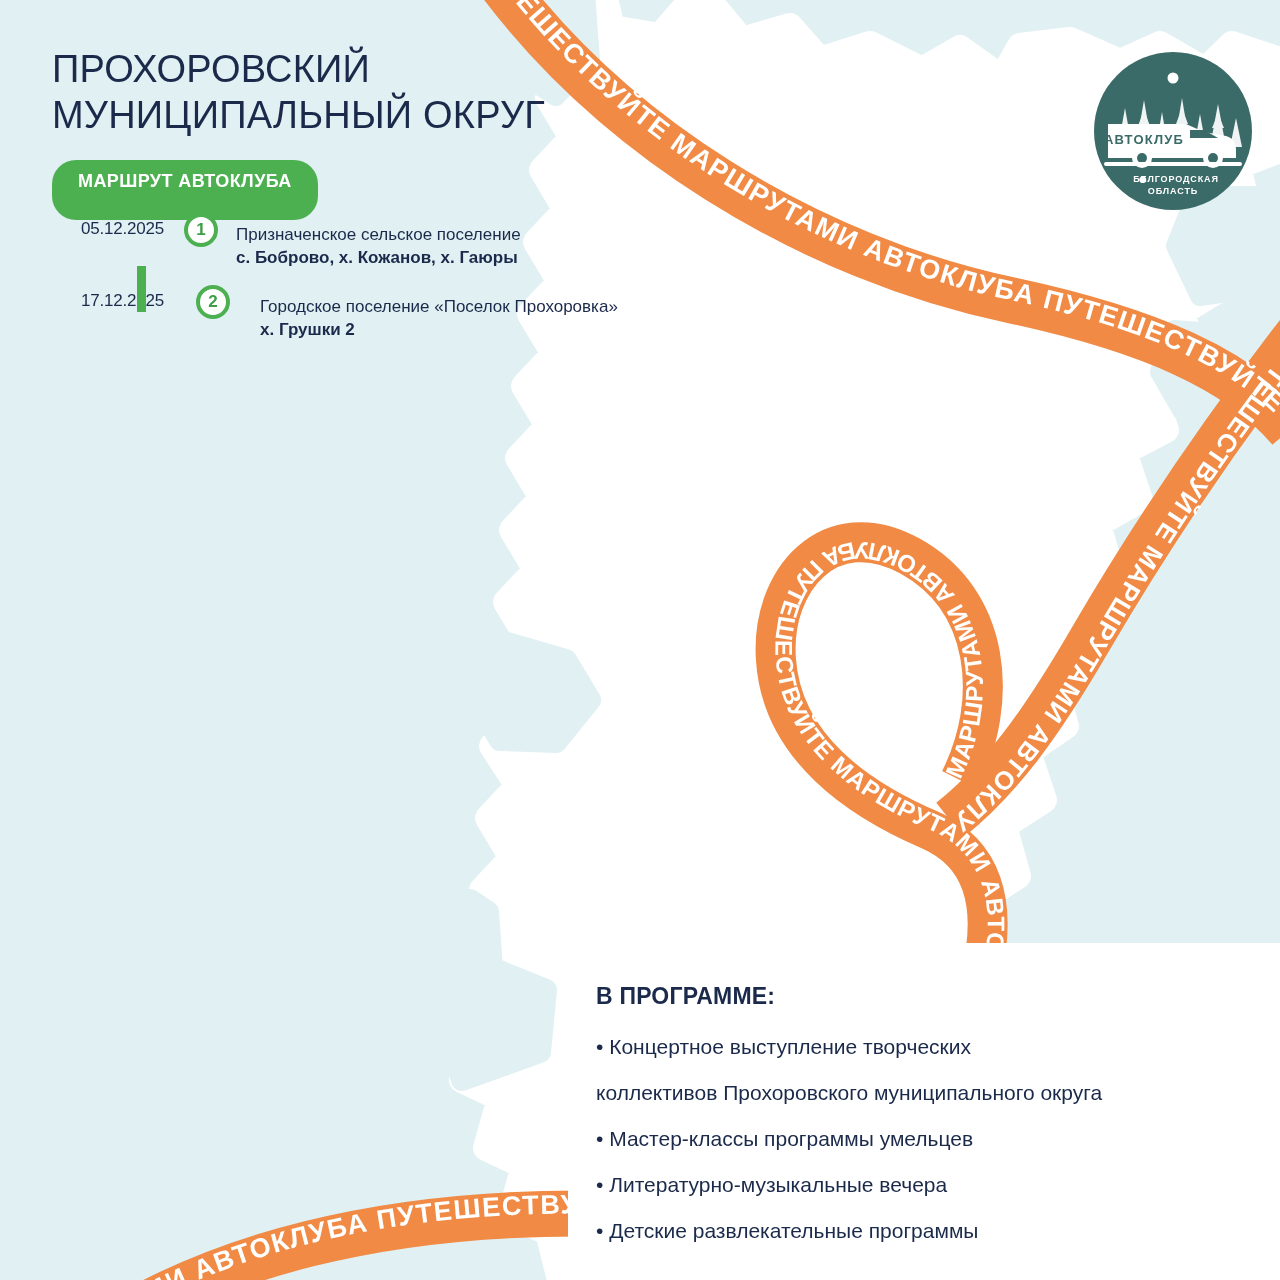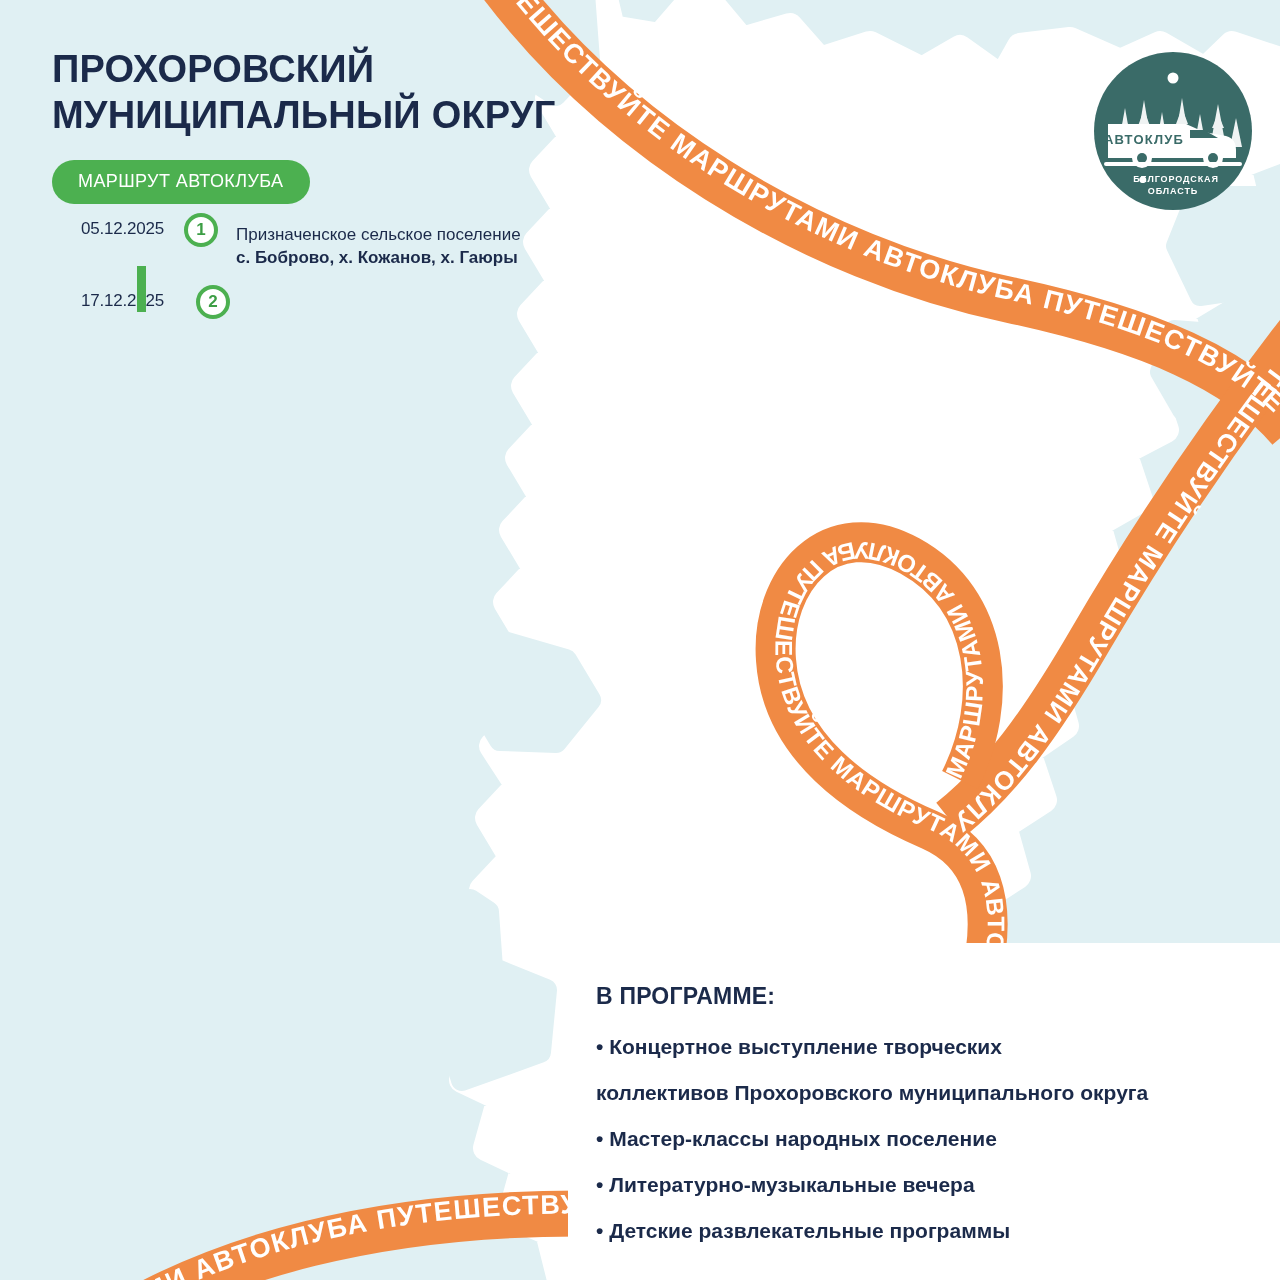--- a/index.html
+++ b/index.html
@@ -36,35 +36,35 @@
   #header-block {
     position: absolute;
     left: 52px;
     top: 46px;
     width: 620px;
   }
   #poster-title {
     margin: 0;
     font-size: 38px;
     line-height: 46px;
-    font-weight: bold;
+    font-weight: normal;
     color: #1b2a4a;
     letter-spacing: 0.2px;
   }
   #poster-title .t-line { display: block; }
 
   #route-badge {
     display: inline-block;
     margin-top: 22px;
-    padding: 11px 26px 12px 26px;
+    padding: 11px 26px 28px 26px;
     background: #4cb050;
     color: #ffffff;
     border-radius: 24px;
     font-size: 18px;
-    font-weight: normal;
+    font-weight: bold;
     letter-spacing: 0.4px;
     white-space: nowrap;
   }
 
   
   #route-list {
     position: absolute;
     left: 52px;
     top: 211px;
     width: 640px;
@@ -161,21 +161,20 @@
     font-size: 23px;
     font-weight: bold;
     color: #1b2a4a;
     letter-spacing: 0.2px;
   }
   .program-item {
     font-size: 21px;
     line-height: 46px;
     color: #1b2a4a;
     white-space: pre-line;
-    font-weight: bold;
   }
 </style>
 </head>
 <body>
 
 <div id="poster">
 
   <svg id="map-layer" viewBox="0 0 1280 1280" xmlns="http://www.w3.org/2000/svg">
     <defs>
       <clipPath id="poster-clip">
@@ -360,20 +359,24 @@
         <div class="route-name">Призначенское сельское поселение</div>
         <div class="route-places">с. Боброво, х. Кожанов, х. Гаюры</div>
       </div>
     </div>
 
     <div class="route-row" style="margin-top:14px;gap:12px;">
       <div class="route-date">17.12.2025</div>
       <div class="route-marker-col">
         <div class="route-marker">2</div>
       </div>
+      <div class="route-text">
+        <div class="route-name">Городское поселение «Поселок Прохоровка»</div>
+        <div class="route-places">х. Грушки 2</div>
+      </div>
     </div>
   </div>
 
   <svg id="logo-badge" viewBox="0 0 158 158" xmlns="http://www.w3.org/2000/svg">
     <circle cx="79" cy="79" r="79" fill="#3a6b68"></circle>
     <circle cx="79" cy="26" r="5.5" fill="#ffffff"></circle>
     <g fill="#ffffff" opacity="0.92">
       <path d="M24 95 L31 56 L38 95 Z"></path>
       <path d="M26 78 L31 66 L36 78 Z"></path>
       <path d="M42 95 L50 48 L58 95 Z"></path>
@@ -401,18 +404,18 @@
       <text x="45" y="130" fill="#ffffff" font-family="DejaVu Sans, sans-serif" font-size="9">●</text>
       <text x="82" y="130" text-anchor="middle" fill="#ffffff" font-family="Liberation Sans, sans-serif" font-size="9" font-weight="bold" letter-spacing="0.9">БЕЛГОРОДСКАЯ</text>
       <text x="79" y="142" text-anchor="middle" fill="#ffffff" font-family="Liberation Sans, sans-serif" font-size="9" font-weight="bold" letter-spacing="0.9">ОБЛАСТЬ</text>
     </g>
   </svg>
 
   <div id="program-panel">
     <div id="program-heading">В ПРОГРАММЕ:</div>
     <div class="program-item">• Концертное выступление творческих
 коллективов Прохоровского муниципального округа</div>
-    <div class="program-item">• Мастер-классы народных поселение</div>
+    <div class="program-item">• Мастер-классы программы умельцев</div>
     <div class="program-item">• Литературно-музыкальные вечера</div>
     <div class="program-item">• Детские развлекательные программы</div>
   </div>
 
 </div>
 
 </body></html>

